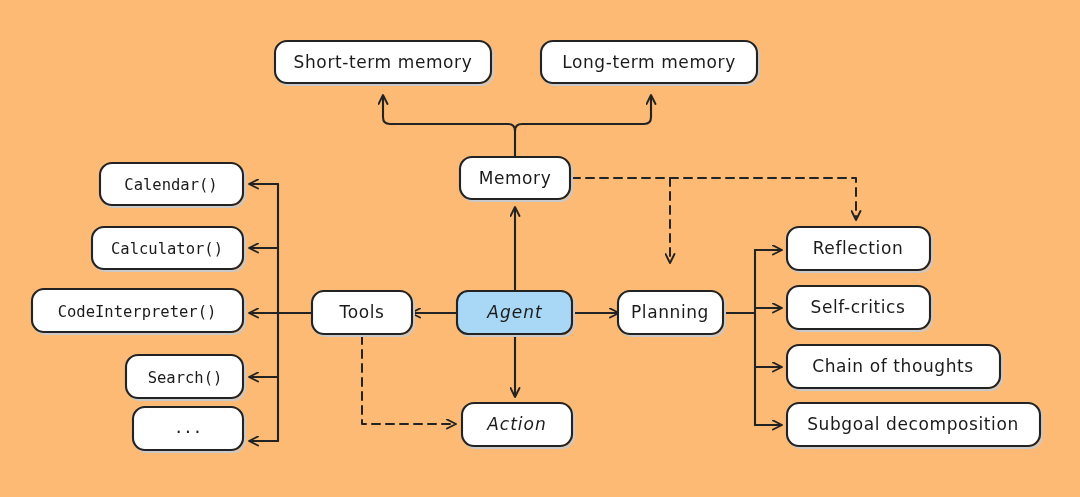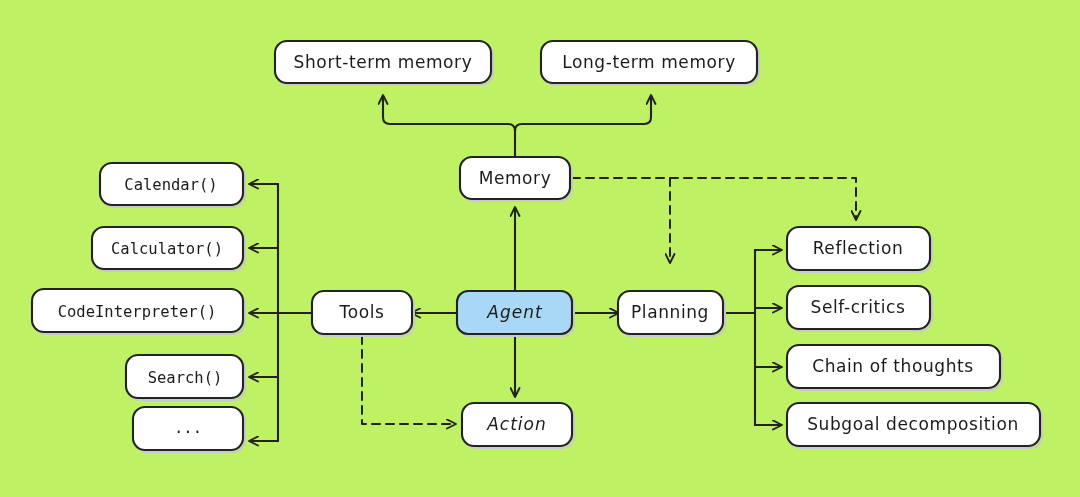--- a/index.html
+++ b/index.html
@@ -10,21 +10,21 @@
   body {
     width: 1080px;
     height: 497px;
     font-family: "DejaVu Sans", sans-serif;
     overflow: hidden;
   }
   #diagram-root {
     position: relative;
     width: 1080px;
     height: 497px;
-    background: #bef264;
+    background: #fdba74;
     text-align: right;
   }
   svg.canvas {
     position: absolute;
     left: 0;
     top: 0;
     width: 1080px;
     height: 497px;
   }
   .node-rect {

